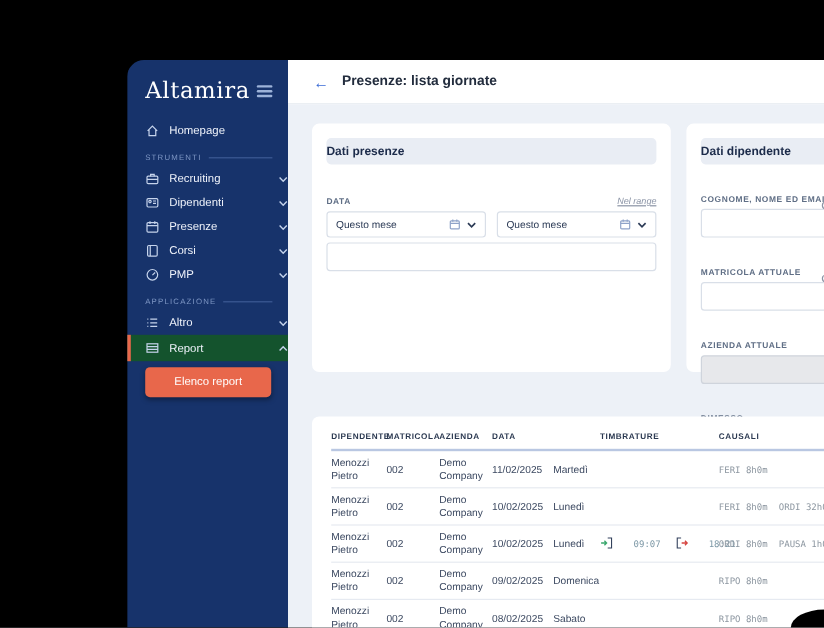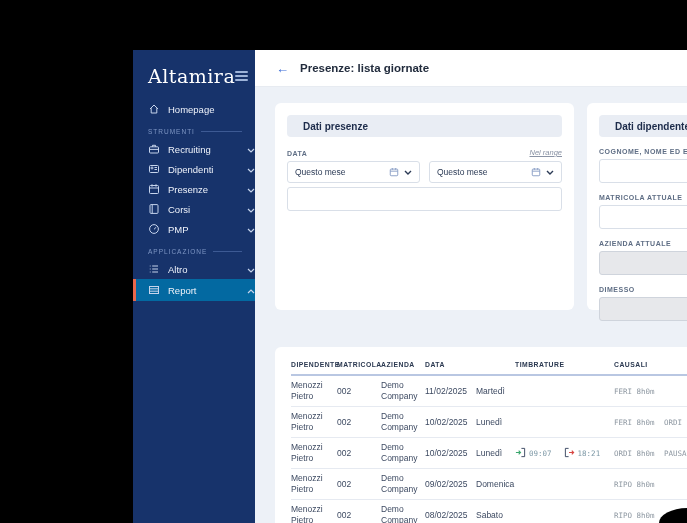--- a/index.html
+++ b/index.html
@@ -2,51 +2,51 @@
 <html><head>
 <meta charset="utf-8">
 <style>
   * { margin:0; padding:0; box-sizing:border-box; }
   html,body { width:687px; height:523px; background:#000; overflow:hidden;
     font-family:"Liberation Sans", sans-serif; }
   .app { position:absolute; left:106px; top:50px; right:0; bottom:0;
     display:flex; border-top-left-radius:14px; overflow:hidden; }
 
   
-  .sidebar { width:122px; flex-shrink:0; background:#17336b; color:#e8eef8; position:relative;margin-left:27px; }
+  .sidebar { width:134px; flex-shrink:0; background:#17336b; color:#e8eef8; position:relative; }
   .logo-row { display:flex; align-items:center; justify-content:space-between; padding:15px 13px 12px 15px; }
   .logo { font-family:"DejaVu Serif", serif; font-size:19px; color:#fff; letter-spacing:.5px; }
   .burger { display:flex; flex-direction:column; gap:2.5px; cursor:pointer; }
   .burger span { display:block; width:13px; height:1.6px; background:#9db3d9; border-radius:1px; }
   .nav-item { display:flex; align-items:center; height:20px; padding:0 0 0 15px; gap:8px;
     font-size:9.5px; color:#eef2fa; cursor:pointer; }
   .nav-item .nav-ic { width:12px; height:12px; flex-shrink:0; display:flex; align-items:center; }
   .nav-item .nav-label { flex:1; }
-  .nav-item.active { background:#0369a1; border-left:3px solid #e8674b; padding-left:12px; height:22px; }
+  .nav-item.active { background:#14532d; border-left:3px solid #e8674b; padding-left:12px; height:22px; }
   .nav-section { display:flex; align-items:center; gap:6px; margin:9px 13px 4px 15px; }
   .nav-section .sec-label { font-size:6.5px; letter-spacing:1px; color:#7e96c4; text-transform:uppercase; white-space:nowrap; }
   .nav-section .rule { flex:1; height:1px; background:#3d5a94; }
   .report-btn { margin:5px 14px 0 15px; height:25px; background:#e8674b; border-radius:4px;
     display:flex; align-items:center; justify-content:center; font-size:9.5px; color:#fff;
     box-shadow:0 2px 4px rgba(0,0,0,.35); cursor:pointer; }
 
   
   .main { flex:1; min-width:0; display:flex; flex-direction:column; background:#fff; }
   .topbar { height:37px; flex-shrink:0; background:#fff; border-bottom:1px solid #e7ebf1;
     display:flex; align-items:center; padding-left:21px; gap:11px; }
   .back-arrow { color:#3a6bd6; font-size:13px; cursor:pointer; line-height:1; }
   .page-title { font-size:11.5px; font-weight:bold; color:#222c3d; }
 
   .content { flex:1; background:#edf1f7; position:relative; overflow:hidden; }
   .card { position:absolute; background:#fff; border-radius:6px; padding:12px; }
   #card-presenze { left:20px; top:16px; width:299px; height:207px; }
   #card-dipendente { left:332px; top:16px; width:320px; height:207px; }
   .card-band { height:22px; background:#e9edf4; border-radius:4px; display:flex; align-items:center;
-    padding:0 16px; font-size:10px; font-weight:bold; color:#1c2b4a; }
-  .lbl-row { display:flex; justify-content:space-between; align-items:flex-end; margin-top:11px; }
+    padding:0 0; font-size:10px; font-weight:bold; color:#1c2b4a; }
+  .lbl-row { display:flex; justify-content:space-between; align-items:flex-end; margin-top:26px; }
   .f-label { font-size:7px; letter-spacing:.5px; color:#5f6e85; font-weight:bold; }
   .f-link { font-size:7.5px; font-style:italic; text-decoration:underline; color:#8a93a5; cursor:pointer; }
   .sel-row { display:flex; gap:9px; margin-top:4px; }
   .select { flex:1; height:22px; border:1px solid #d9dfe8; border-radius:3px; background:#fff;
     display:flex; align-items:center; padding:0 7px; font-size:8.5px; color:#2b3a55; cursor:pointer; }
   .select .sel-val { flex:1; }
   .select .cal { margin-right:5px; display:flex; }
   .tfield { width:100%; height:24px; border:1px solid #d9dfe8; border-radius:3px; background:#fff;
     margin-top:4px; font-size:9px; padding:0 7px; color:#2b3a55; outline:none; display:block; }
   .tfield:disabled { background:#e7e8eb; border-color:#cfd4dc; }
@@ -54,21 +54,21 @@
   .search-ic { position:absolute; left:100px; top:1px; }
 
   
   #card-table { left:20px; top:260px; width:560px; bottom:-8px; padding:14px 0 0 16px; border-radius:6px 6px 0 0; }
   .tgrid { display:grid; grid-template-columns:46px 44px 44px 51px 39px 99px 170px; align-items:center; }
   .thead { padding-bottom:6px; border-bottom:2px solid #b9c7e2; }
   .thead span { font-size:6.8px; font-weight:bold; letter-spacing:.5px; color:#2a3850; }
   .trow { min-height:31px; border-bottom:1px solid #e6eaf1; font-size:8.5px; color:#3c4961; }
   .trow .c-wrap { line-height:1.25; padding:4px 4px 4px 0; }
   .stamps { display:flex; gap:12px; align-items:center; }
-  .stamp { display:flex; align-items:center; gap:3px; }
+  .stamp { display:flex; align-items:center; gap:17px; }
   .stamp-time { font-family:"DejaVu Sans Mono", monospace; font-size:7.5px; color:#7d98a6; }
   .causali { display:flex; }
   .causale { font-family:"DejaVu Sans Mono", monospace; font-size:7.5px; color:#8d97a1;
     min-width:50px; display:inline-block; }
   .curl { position:absolute; right:0; bottom:0; width:28px; height:15px; background:#000;
     border-top-left-radius:100% 100%; }
 </style>
 </head>
 <body>
 
@@ -176,20 +176,21 @@
             <svg width="12" height="12" viewBox="0 0 12 12">
               <rect x="1.5" y="2.5" width="9" height="7" fill="none" stroke="#c6d4ec"></rect>
               <path d="M1.5 4.8h9M1.5 7.2h9" stroke="#c6d4ec"></path>
             </svg>
           </span>
       <span class="nav-label">Report</span>
           <span><svg width="8" height="5" viewBox="0 0 8 5">
               <path d="M1 4l3-3 3 3" stroke="#c6d4ec" stroke-width="1.2" fill="none"></path>
             </svg></span>
         </div>
+        <div class="report-btn">Elenco report</div>
       </nav>
   </aside>
 
   <div class="main">
     <div class="topbar">
       <span class="back-arrow">←</span>
       <span class="page-title">Presenze: lista giornate</span>
     </div>
 
     <div class="content">

